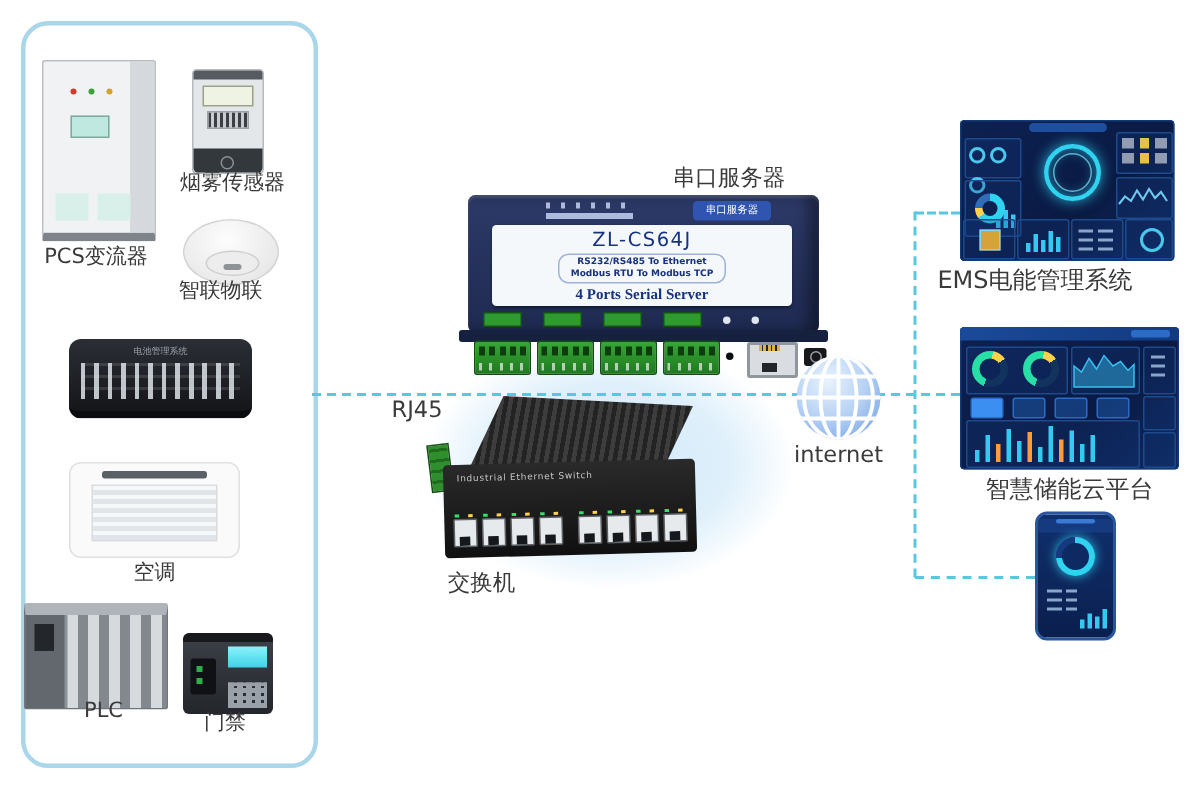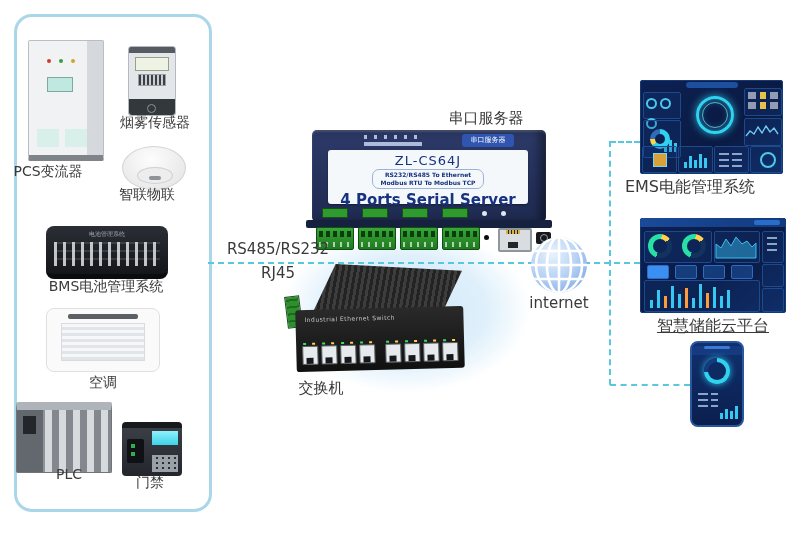--- a/index.html
+++ b/index.html
@@ -53,21 +53,21 @@
   .halo{position:absolute;left:283px;top:227px;width:247px;height:166px;border-radius:50%;background:radial-gradient(closest-side,#cfe7f8,#dff0fb 65%,rgba(255,255,255,0));z-index:0;}
 
   
   .srv-body{position:absolute;left:312px;top:130px;width:234px;height:92px;background:linear-gradient(#2d3a68,#1e2a50);border-radius:5px;box-shadow:inset -7px 0 9px rgba(0,0,0,.4),inset 0 2px 2px rgba(255,255,255,.18);z-index:2;}
   .srv-leds{position:absolute;left:52px;top:5px;width:58px;height:4px;background:repeating-linear-gradient(90deg,#c4d2f2 0 3px,transparent 3px 10px);box-shadow:0 7px 0 #c4d2f2;opacity:.85;}
   .srv-logo{position:absolute;right:32px;top:4px;width:52px;height:13px;background:#2f55b0;border-radius:3px;color:#fff;font-size:7px;line-height:13px;text-align:center;white-space:nowrap;}
   .srv-label{position:absolute;left:16px;top:20px;width:200px;height:54px;background:#f5f8fa;border-radius:3px;text-align:center;color:#17327e;box-shadow:0 1px 2px rgba(0,0,0,.4);}
   .srv-model{font-size:13px;font-weight:normal;letter-spacing:1px;margin-top:3px;}
   .srv-pill{display:inline-block;border:1px solid #9db4d8;border-radius:7px;padding:1px 7px;margin-top:1px;}
   .srv-pill div{font-size:6px;font-weight:bold;line-height:1.35;white-space:nowrap;}
-  .srv-product{font-size:15px;font-weight:bold;margin-top:2px;}
+  .srv-product{font-size:10px;font-weight:bold;margin-top:2px;font-family:Liberation Serif, serif;}
   .srv-strip{position:absolute;left:10px;bottom:3px;width:214px;height:12px;display:flex;gap:14px;align-items:center;}
   .srv-strip i{width:24px;height:8px;background:#2f9a2f;border:1px solid #145214;}
   .srv-strip b{width:5px;height:5px;border-radius:50%;background:#dfe6ef;}
   .srv-lip{position:absolute;left:306px;top:220px;width:246px;height:8px;background:#16203f;border-radius:2px;z-index:2;}
   .srv-terms{position:absolute;left:316px;top:227px;width:232px;height:22px;z-index:2;}
   .tgroup{position:absolute;top:0;width:36px;height:21px;background:linear-gradient(#37a637,#1f7a1f);border:1px solid #124d12;border-radius:2px;}
   .tgroup::before{content:"";position:absolute;left:2px;top:3px;right:2px;height:6px;background:repeating-linear-gradient(90deg,#0d3d0d 0 4px,transparent 4px 7px);}
   .tgroup::after{content:"";position:absolute;left:2px;bottom:2px;right:2px;height:5px;background:repeating-linear-gradient(90deg,#d9e4d9 0 2px,transparent 2px 7px);opacity:.8;}
   .rj45{position:absolute;left:182px;top:1px;width:30px;height:20px;background:#d9dde1;border:2px solid #8f969c;border-radius:2px;}
   .rj45::before{content:"";position:absolute;left:6px;top:0;width:14px;height:4px;background:repeating-linear-gradient(90deg,#d8b24a 0 2px,#22262a 2px 3px);}
@@ -120,37 +120,36 @@
 </head>
 <body>
 
 <div class="stage">
 
   <div class="group-box"></div>
 
   <div class="dev pcs">
       <div class="pcs-dots"></div>
     </div>
-  <div class="lbl" style="left:0;top:163px;width:96px;">PCS变流器</div>
+  <div class="lbl" style="left:16px;top:163px;width:96px;">PCS变流器</div>
 
   <div class="dev meter">
     <div class="m-top"></div>
     <div class="m-lcd"></div>
     <div class="m-code"></div>
     <div class="m-kpad"></div>
   </div>
   <div class="lbl" style="left:120px;top:114px;width:70px;">烟雾传感器</div>
 
   <div class="dev smoke"></div>
   <div class="lbl" style="left:104px;top:186px;width:86px;">智联物联</div>
 
   <div class="dev bms">
     <div class="bms-title">电池管理系统</div>
   </div>
-  <div class="lbl" style="left:26px;top:278px;width:160px;">BMS电池管理系统</div>
 
   <div class="dev ac"></div>
   <div class="lbl" style="left:55px;top:374px;width:96px;">空调</div>
 
   <div class="dev plc">
     <div class="plc-cpu"></div>
     <div class="plc-mods"></div>
   </div>
   <div class="lbl" style="left:21px;top:466px;width:96px;">PLC</div>
 
@@ -159,21 +158,20 @@
     </div>
   <div class="lbl" style="left:112px;top:474px;width:76px;">门禁</div>
 
   <div class="halo"></div>
   <div class="hline" style="left:208px;top:262px;width:326px;"></div>
   <div class="hline" style="left:584px;top:262px;width:56px;"></div>
   <div class="vline" style="left:609px;top:141px;height:244px;"></div>
   <div class="hline" style="left:610px;top:141px;width:30px;"></div>
   <div class="hline" style="left:610px;top:384px;width:80px;"></div>
 
-  <div class="lbl" style="left:220px;top:241px;width:116px;font-size:15px;z-index:3;">RS485/RS232</div>
   <div class="lbl" style="left:234px;top:265px;width:88px;font-size:15px;z-index:3;">RJ45</div>
 
   <div class="lbl" style="left:436px;top:110px;width:100px;font-size:15px;">串口服务器</div>
   <div class="srv-body">
     <div class="srv-leds"></div>
     <div class="srv-logo"><span>串口服务器</span></div>
     <div class="srv-label">
       <div class="srv-model">ZL-CS64J</div>
       <div class="srv-pill">
         <div>RS232/RS485 To Ethernet</div>
@@ -319,21 +317,21 @@
           <i style="height:24px"></i>
           <i style="height:15px;background:#ff9b3a"></i>
           <i style="height:21px"></i>
           <i style="height:12px"></i>
           <i style="height:18px"></i>
       </div>
     </div>
     <div class="panel" style="left:122px;top:46px;width:20px;height:21px;"></div>
     <div class="panel" style="left:122px;top:70px;width:20px;height:22px;"></div>
   </div>
-  <div class="lbl" style="left:628px;top:317px;width:170px;font-size:16px;text-decoration:underline;">智慧储能云平台</div>
+  <div class="lbl" style="left:628px;top:317px;width:170px;font-size:16px;">智慧储能云平台</div>
 
   <div class="phone">
     <div class="ph-head"></div>
     <div class="ph-ring"></div>
     <div class="tlines" style="left:6px;right:24px;top:46px;position:absolute;">
         <i></i>
         <i></i>
         <i></i>
       </div>
     <div class="bars" style="left:28px;bottom:6px;height:16px;">

